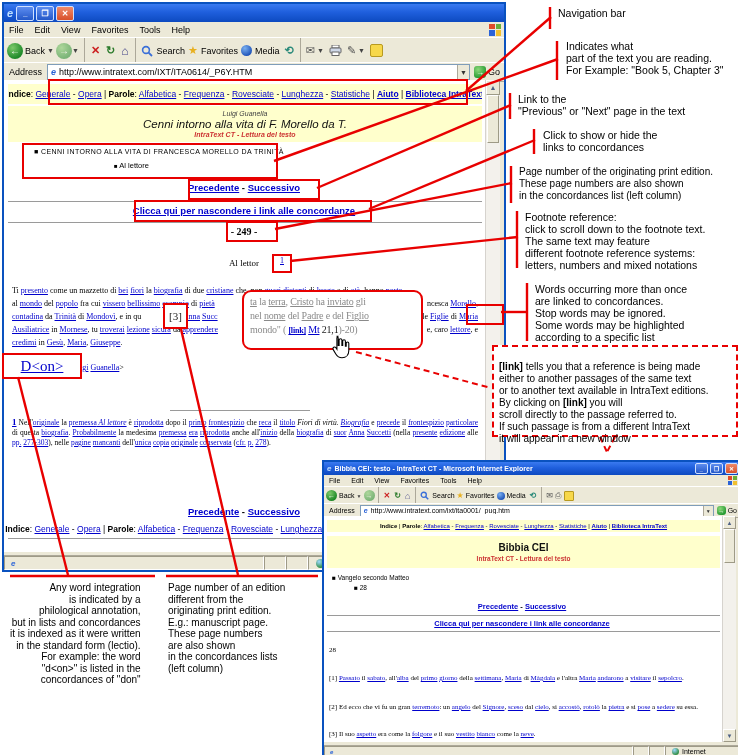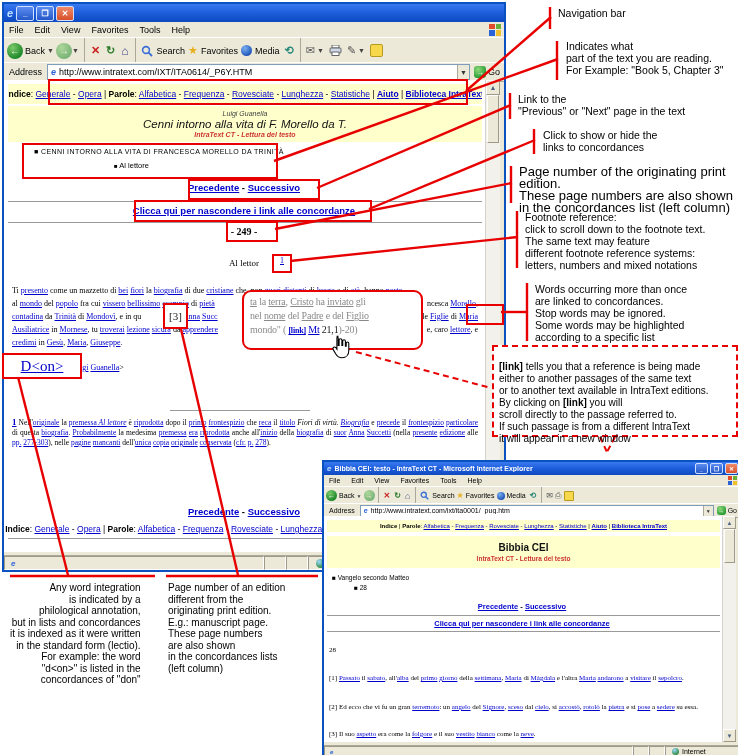--- a/index.html
+++ b/index.html
@@ -375,21 +375,21 @@
 </svg>
 
 <div class="ann" style="left:558px;top:7px;">Navigation bar</div>
 <div class="ann" style="left:566px;top:40px;">Indicates what
 part of the text you are reading.
 For Example: "Book 5, Chapter 3"</div>
 <div class="ann" style="left:518px;top:93px;">Link to the
 "Previous" or "Next" page in the text</div>
 <div class="ann" style="left:543px;top:129px;">Click to show or hide the
 links to concordances</div>
-<div class="ann" style="left:519px;top:166px;font-size:13px;">Page number of the originating print edition.
+<div class="ann" style="left:519px;top:166px;font-size:10px;">Page number of the originating print edition.
 These page numbers are also shown
 in the concordances list (left column)</div>
 <div class="ann" style="left:525px;top:211px;">Footnote reference:
 click to scroll down to the footnote text.
 The same text may feature
 different footnote reference systems:
 letters, numbers and mixed notations</div>
 <div class="ann" style="left:535px;top:283px;">Words occurring more than once
 are linked to concordances.
 Stop words may be ignored.

